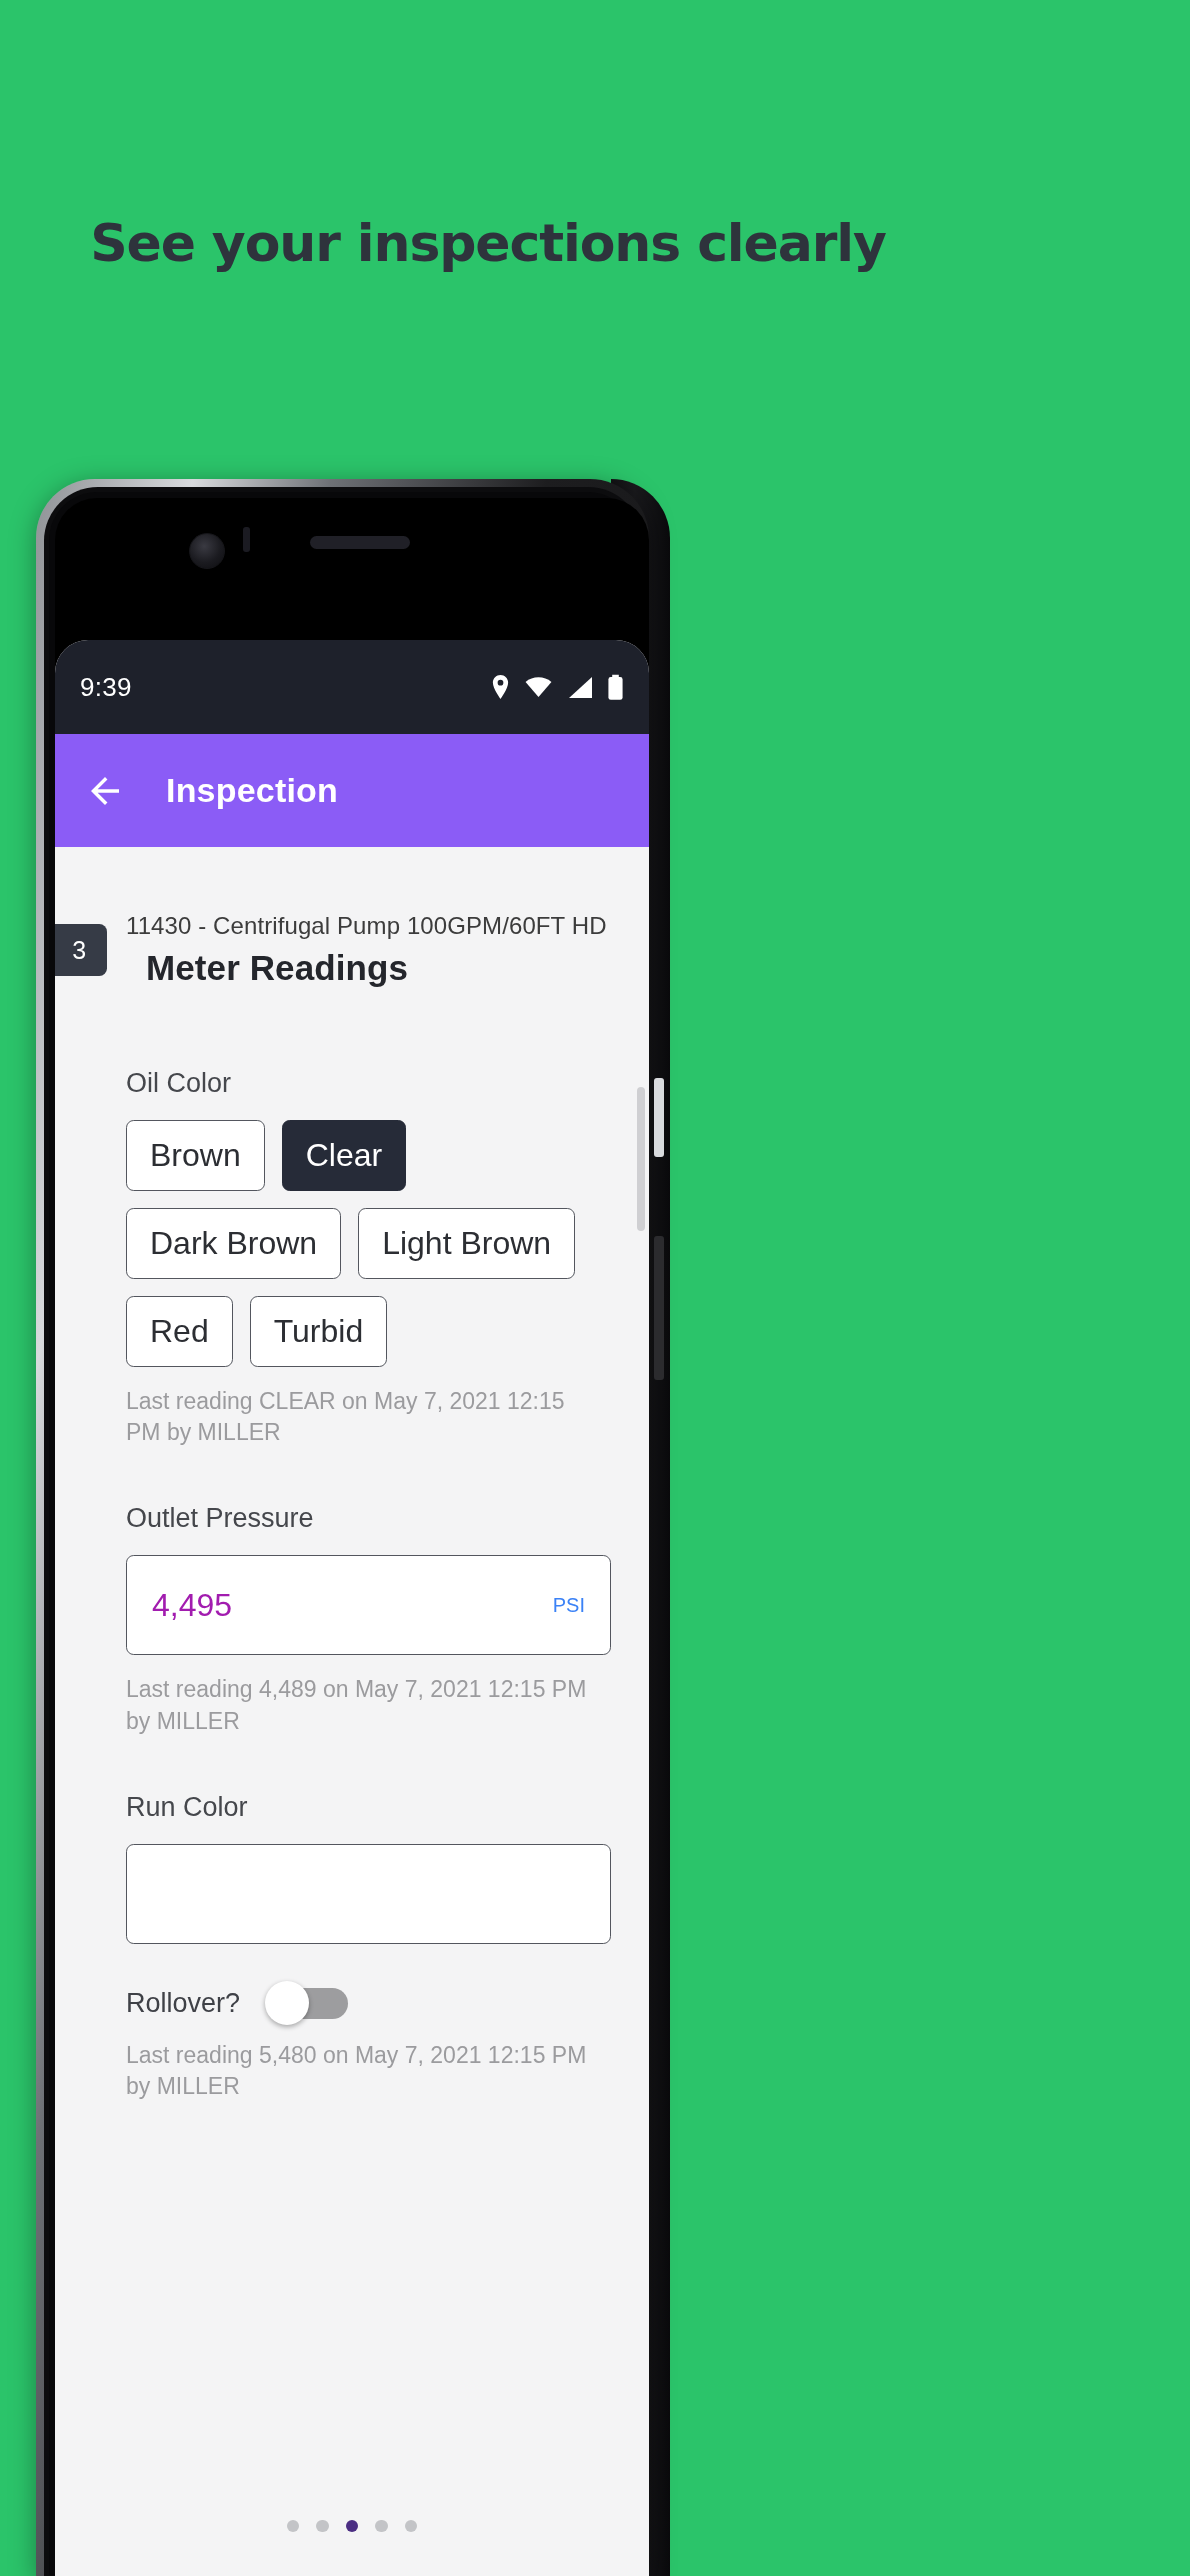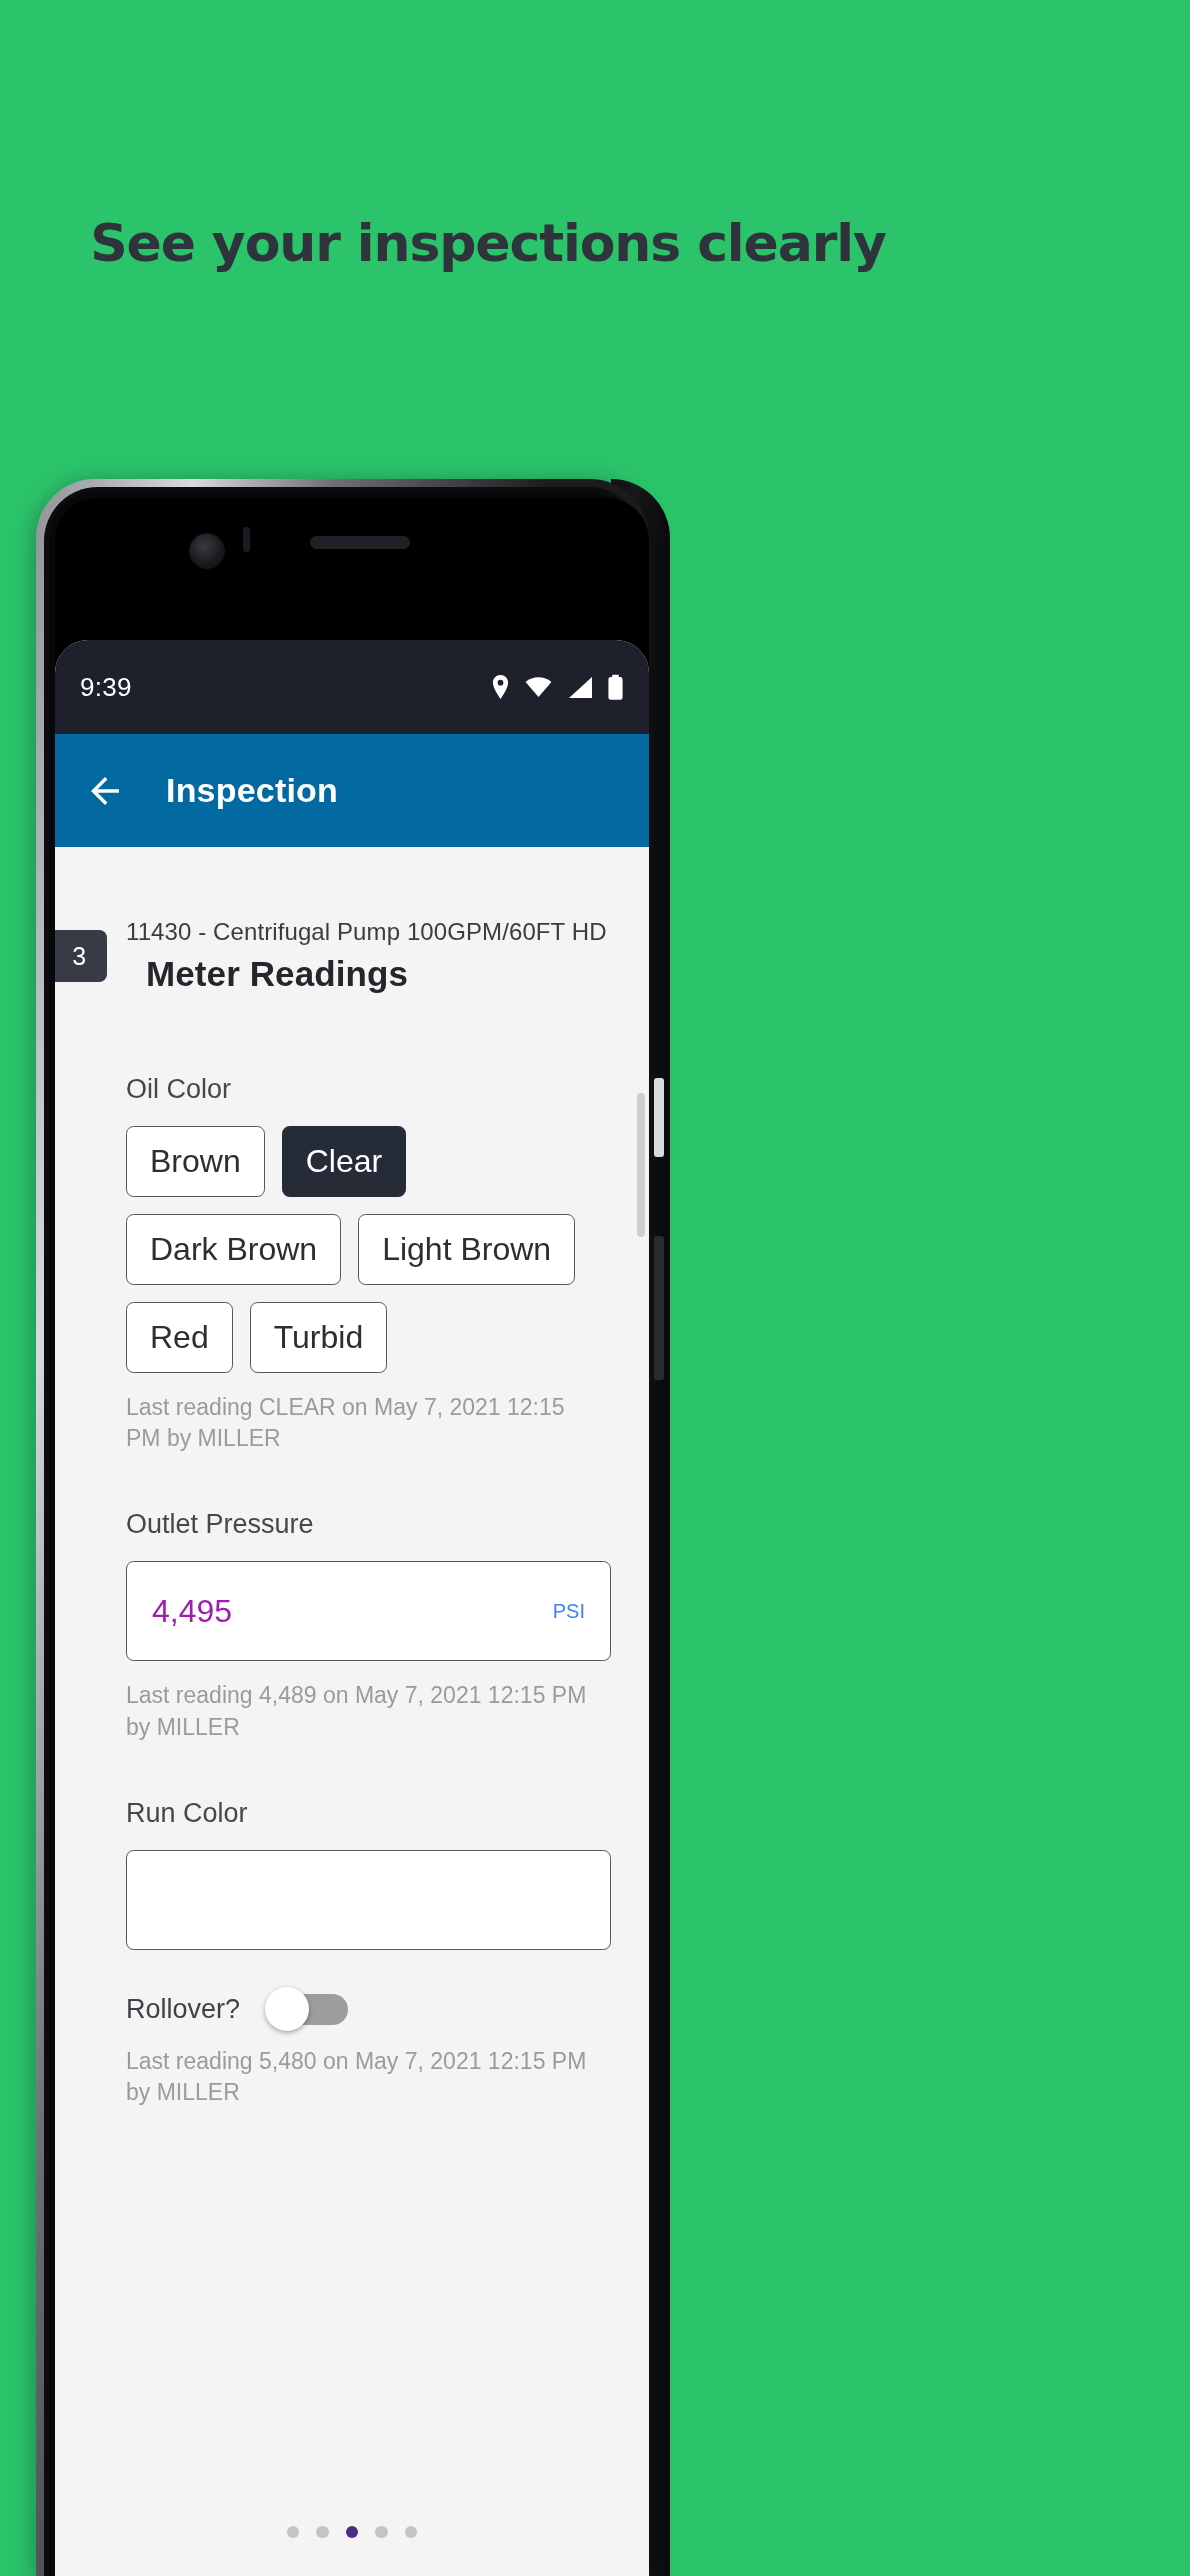--- a/index.html
+++ b/index.html
@@ -138,21 +138,21 @@
     top: 0; bottom: 0;
     display: flex;
     align-items: center;
     gap: 13.4px;
   }
   .ico { display: block; }
 
   
   .appbar {
     height: 113px;
-    background: #0369a1;
+    background: #8b5cf6;
     display: flex;
     align-items: center;
     padding-left: 29px;
   }
   .back-arrow { width: 42px; height: 42px; }
   .appbar-title {
     color: #ffffff;
     font-size: 34px;
     font-weight: 700;
     margin-left: 40px;
@@ -177,21 +177,20 @@
     display: flex;
     align-items: center;
     justify-content: center;
     padding-left: 13.4px;
   }
   .asset-line {
     padding: 65px 38px 0 71px;
     font-size: 24px;
     color: #3c3c3c;
     letter-spacing: 0.1px;
-    margin-top: 6px;
   }
   .section-title {
     padding: 7.7px 38px 0 71px;
     font-size: 35px;
     font-weight: 700;
     color: #24262c;
     letter-spacing: 0.1px;
     margin-left: 20px;
   }
 

